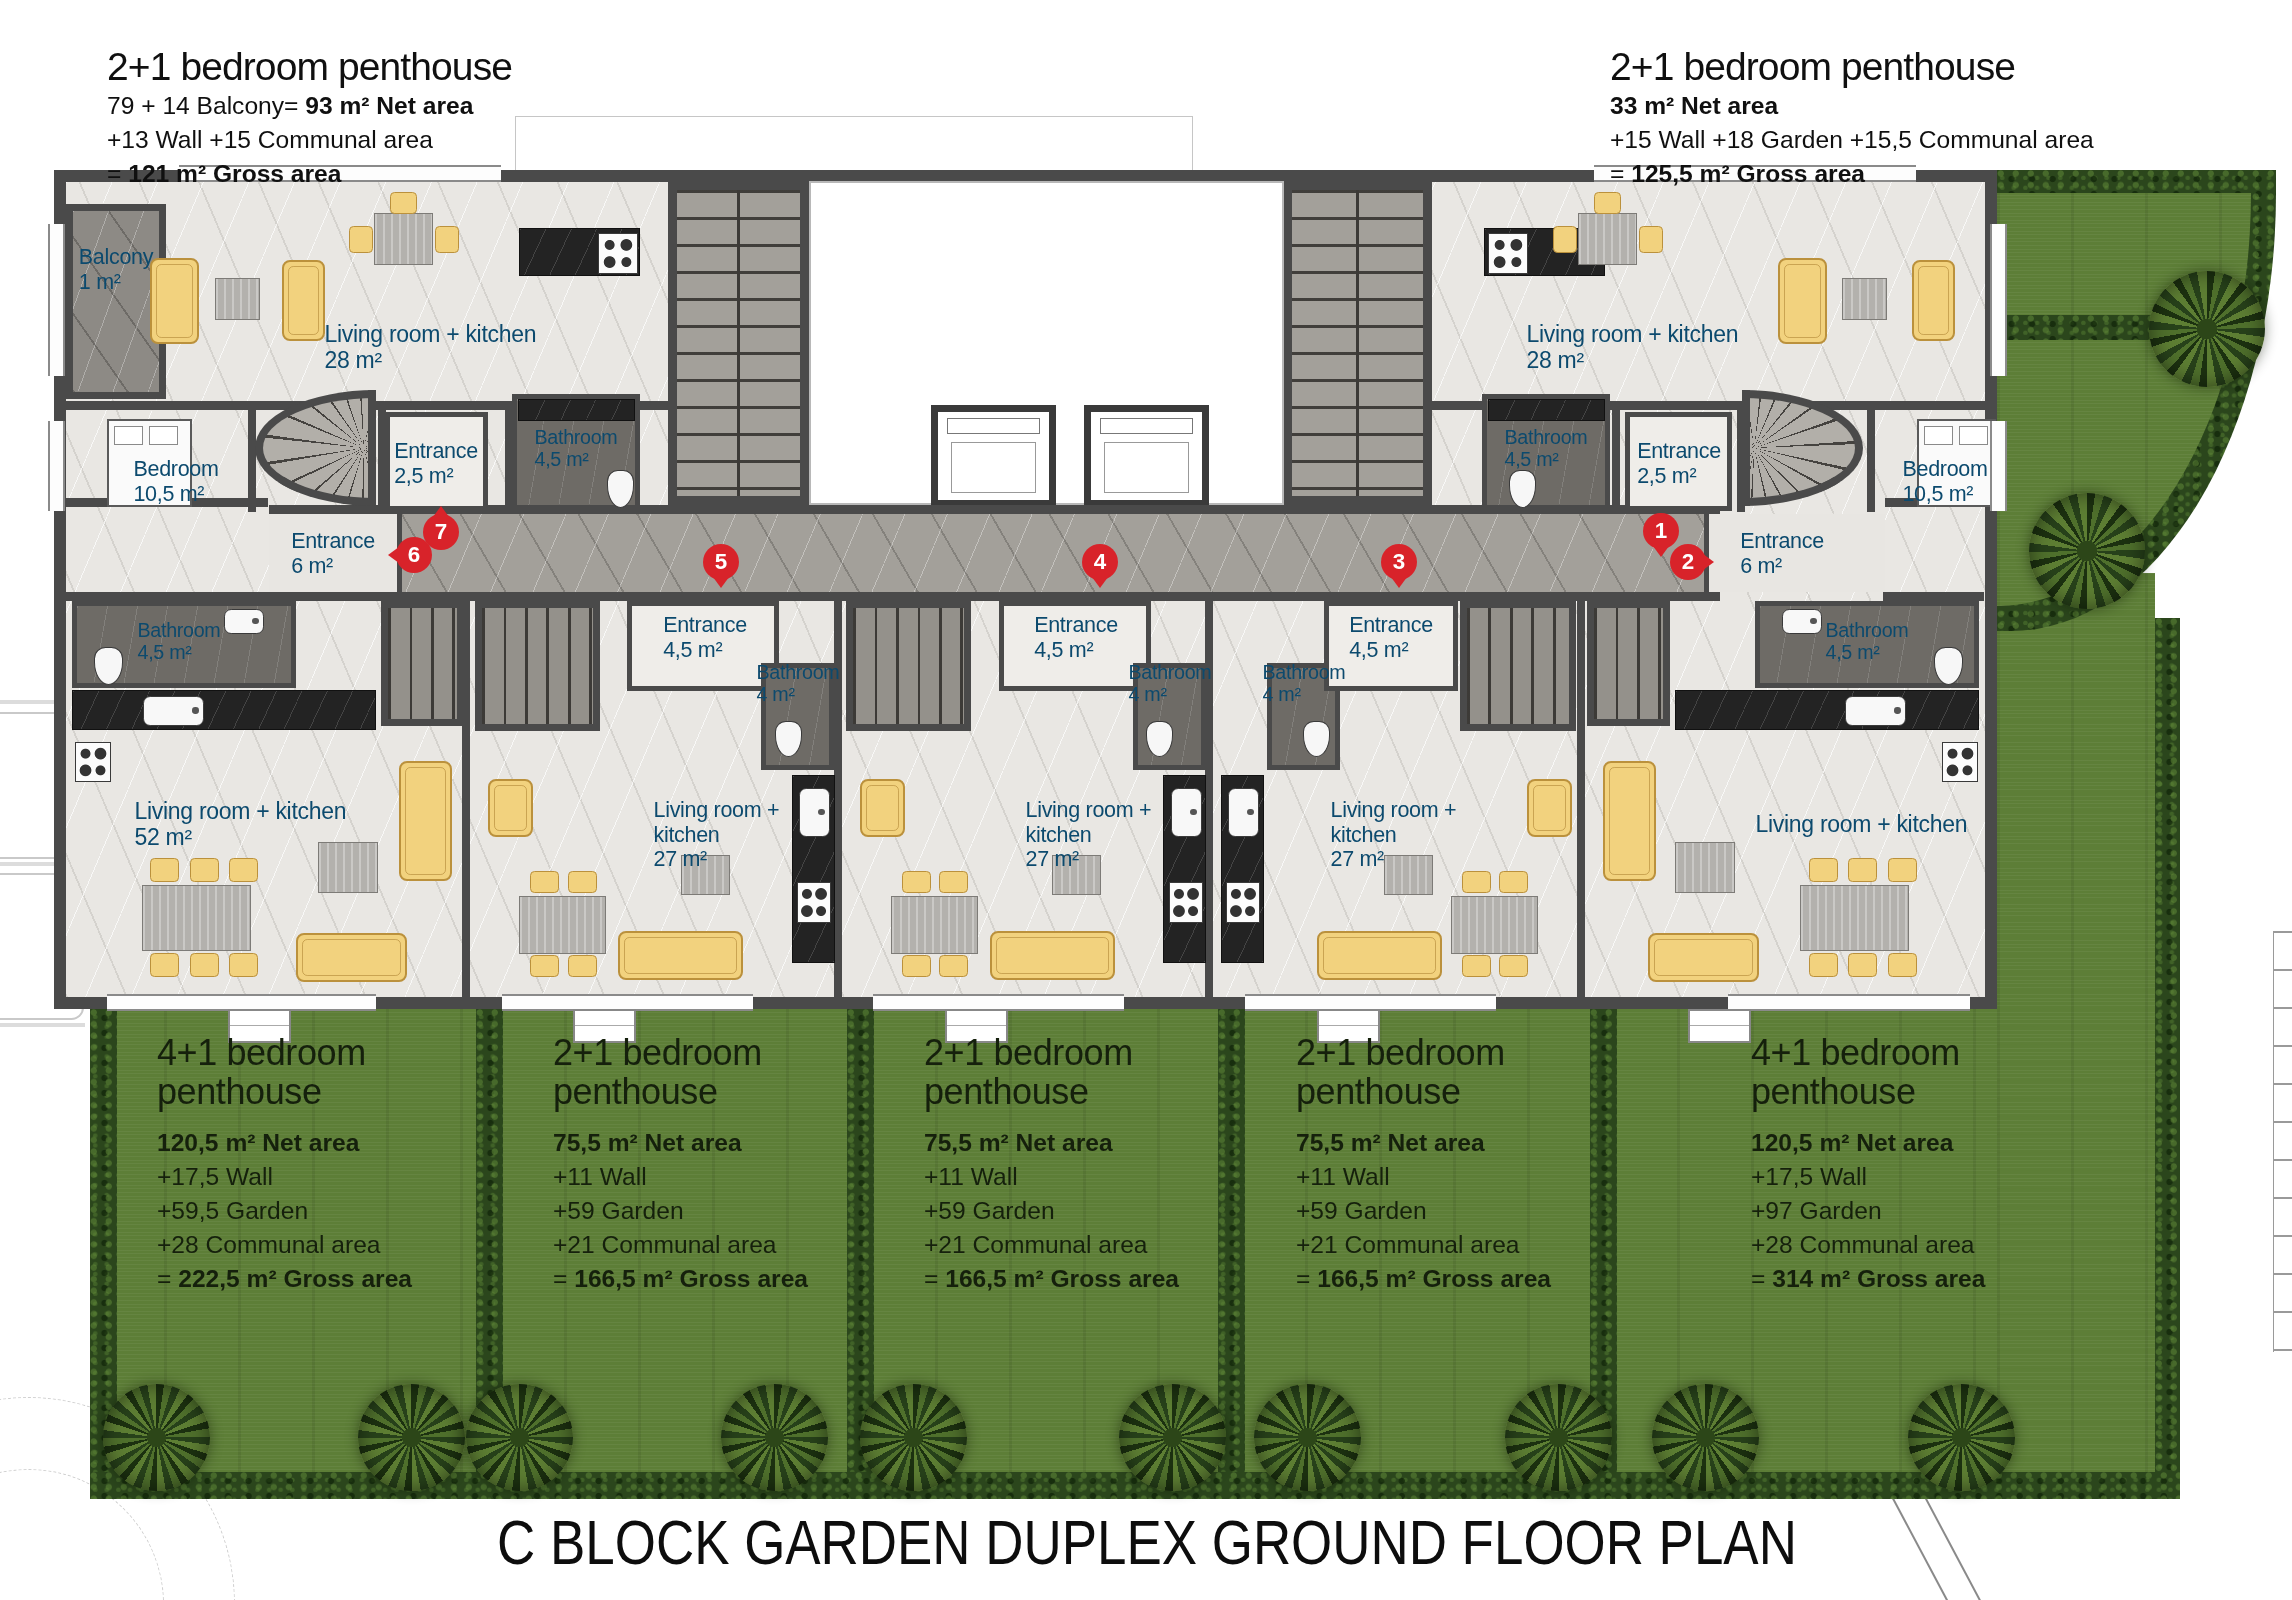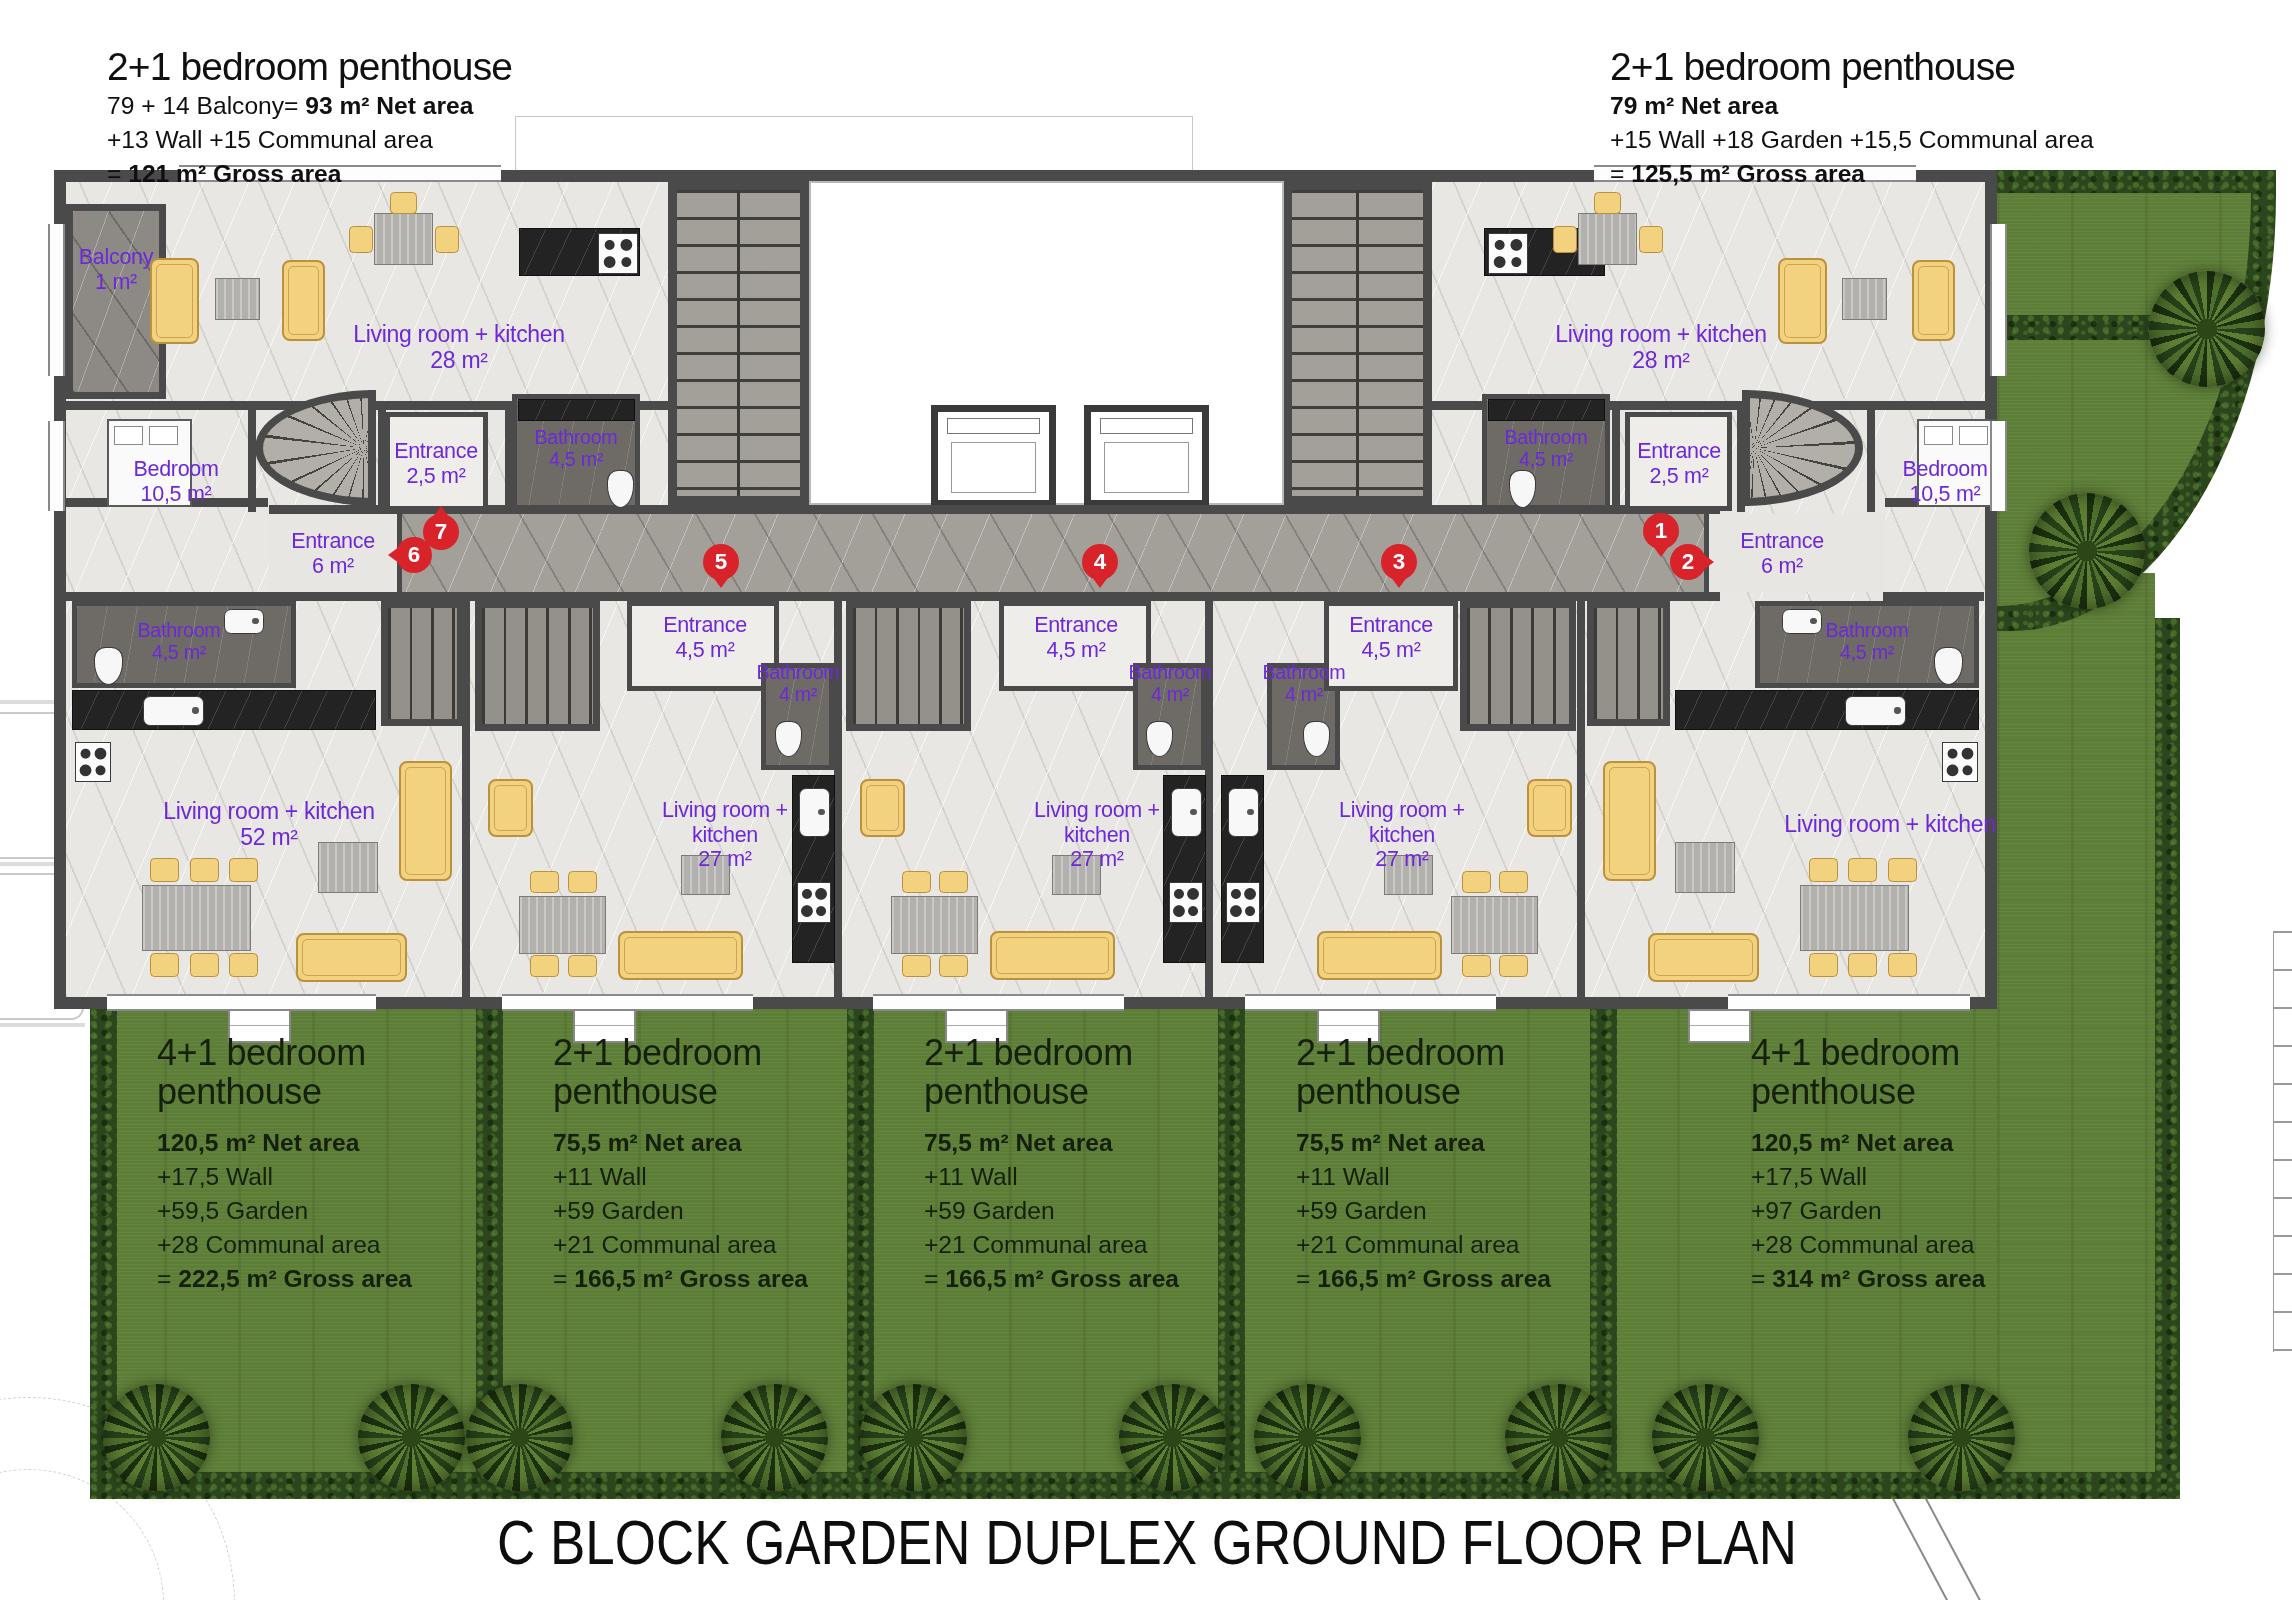--- a/index.html
+++ b/index.html
@@ -96,22 +96,22 @@
   .pin{position:absolute;width:36px;height:36px;border-radius:50%;background:#d8232a;color:#fff;
     font-size:22.4px;font-weight:bold;display:flex;align-items:center;justify-content:center;
     transform:translate(-50%,-50%);z-index:40;}
   .pin::after{content:"";position:absolute;width:0;height:0;}
   .pd::after{left:50%;transform:translateX(-50%);top:29px;border-left:11.6px solid transparent;border-right:11.6px solid transparent;border-top:15px solid #d8232a;}
   .pu::after{left:50%;transform:translateX(-50%);bottom:29px;border-left:11.6px solid transparent;border-right:11.6px solid transparent;border-bottom:15px solid #d8232a;}
   .pl::after{top:50%;transform:translateY(-50%);right:29px;border-top:11.6px solid transparent;border-bottom:11.6px solid transparent;border-right:15px solid #d8232a;}
   .pr::after{top:50%;transform:translateY(-50%);left:29px;border-top:11.6px solid transparent;border-bottom:11.6px solid transparent;border-left:15px solid #d8232a;}
 
   
-  .rlabel{position:absolute;text-align:center;line-height:1.14;letter-spacing:-0.3px;
-    transform:translate(-50%,-50%);z-index:25;color:#6d28d9;width:max-content;}
+  .rlabel{position:absolute;text-align:left;line-height:1.14;letter-spacing:-0.3px;
+    transform:translate(-50%,-50%);z-index:25;color:#0c4a6e;width:max-content;}
   .rlabel .nm,.rlabel .ar{display:block;}
   .s22{font-size:19.7px;} .s24{font-size:21.5px;} .s26{font-size:23px;}
   .w160{width:143px;} .w300{width:269px;}
 
   .ann{position:absolute;z-index:30;color:#101010;}
   .ann .t{font-size:39px;letter-spacing:-0.9px;line-height:1.0;}
   .ann .l{font-size:24.6px;line-height:1.2;margin-top:4.5px;}
   .b{font-weight:bold;}
   .gtext{position:absolute;z-index:30;color:#15200c;}
   .gtext .t{font-size:36px;line-height:1.08;width:251px;margin-bottom:14.3px;letter-spacing:-0.4px;}
@@ -459,21 +459,21 @@
     </div>
 
   <div class="ann" style="left:107px;top:47px">
     <div class="t">2+1 bedroom penthouse</div>
     <div class="l"><span>79 + 14 Balcony= </span><span class="b">93 m² Net area</span></div>
     <div class="l">+13 Wall +15 Communal area</div>
     <div class="l"><span>= </span><span class="b">121 m² Gross area</span></div>
   </div>
   <div class="ann" style="left:1610px;top:47px">
     <div class="t">2+1 bedroom penthouse</div>
-    <div class="l"><span></span><span class="b">79 m² Net area</span></div>
+    <div class="l"><span></span><span class="b">33 m² Net area</span></div>
     <div class="l">+15 Wall +18 Garden +15,5 Communal area</div>
     <div class="l"><span>= </span><span class="b">125,5 m² Gross area</span></div>
   </div>
 
   <div class="gtext" style="left:157px;top:1034px">
     <div class="t">4+1 bedroom penthouse</div>
     <div class="l b">120,5 m² Net area</div>
     <div class="l">+17,5 Wall</div>
     <div class="l">+59,5 Garden</div>
     <div class="l">+28 Communal area</div>

